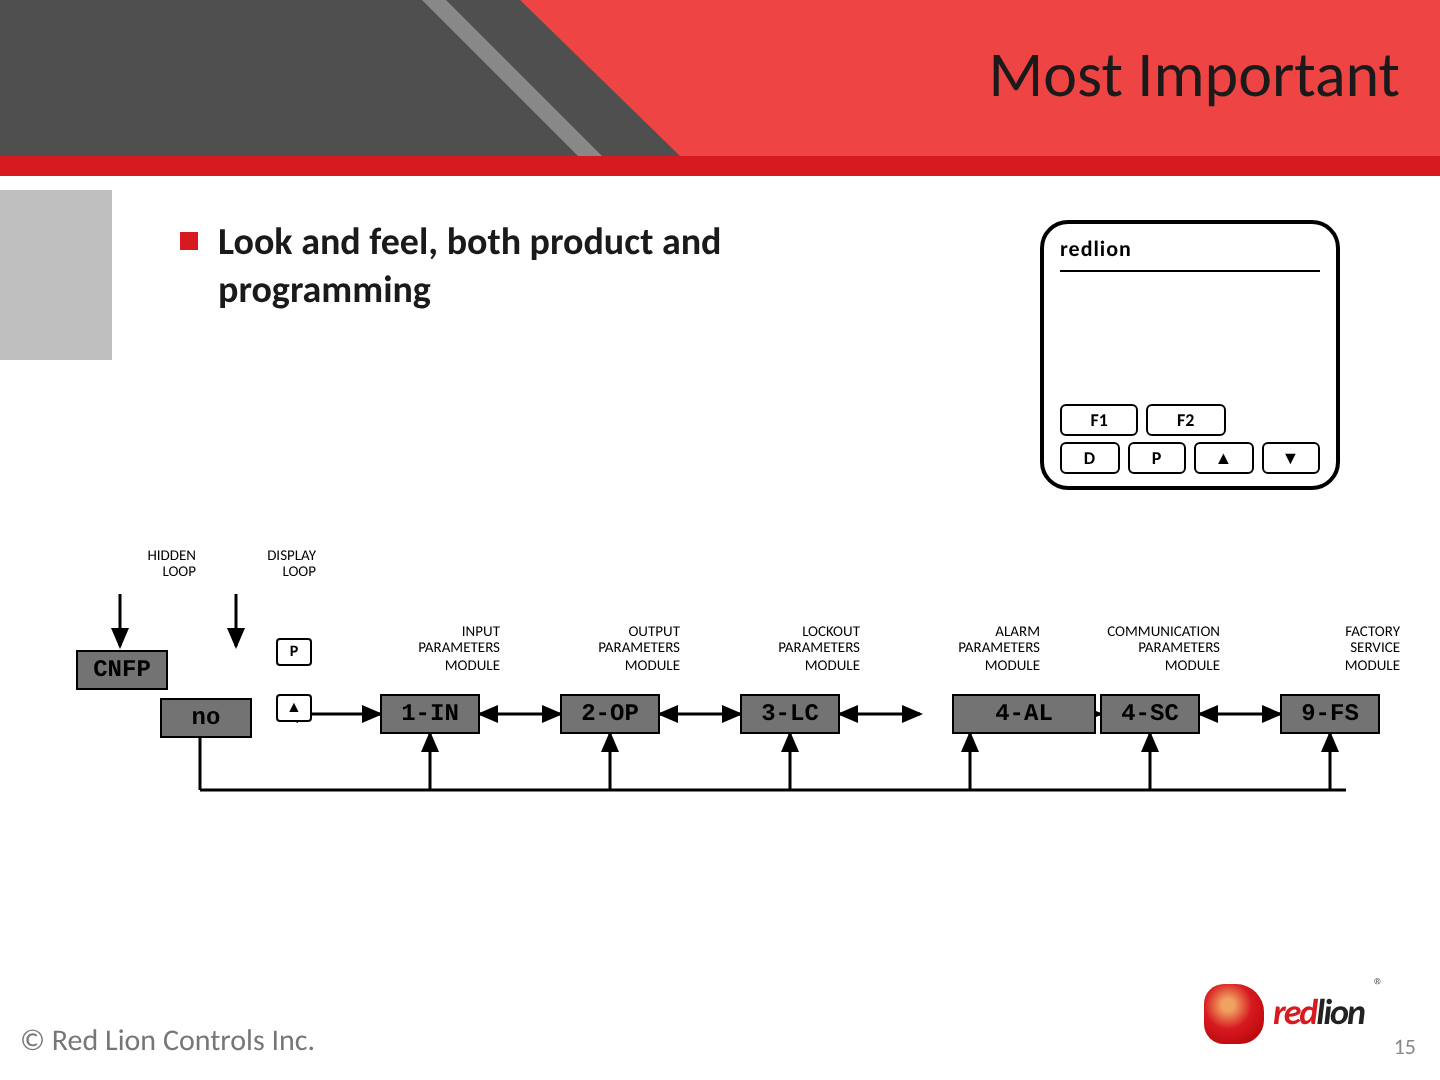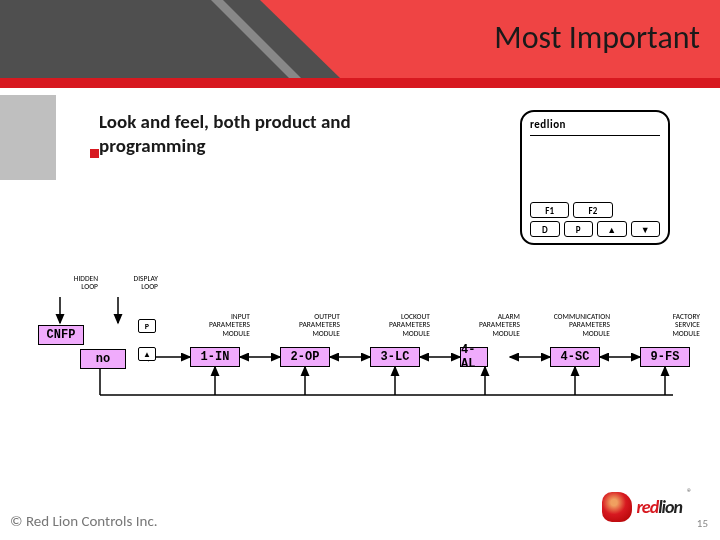--- a/index.html
+++ b/index.html
@@ -24,21 +24,21 @@
     position: absolute; top: 18px; right: 20px;
     font-size: 32px; font-weight: 400; color: #1a1a1a;
   }
   .hdr-bar { height: 10px; background: #d71920; }
   .side-gray {
     position: absolute; top: 95px; left: 0; width: 56px; height: 85px;
     background: #bfbfbf;
   }
   
   .content { position: absolute; top: 110px; left: 90px; right: 30px; }
-  .bullet-row { display: flex; align-items: flex-end; }
+  .bullet-row { display: flex; align-items: flex-start; gap: 10px; }
   .sq { width: 9px; height: 9px; background: #d71920; margin-top: 6px; flex: none; }
   .bullet-text { font-size: 19px; font-weight: 700; color: #1a1a1a; line-height: 1.25; max-width: 290px; }
   
   .device {
     position: absolute; top: 110px; right: 50px;
     width: 150px; height: 135px;
     border: 2px solid #000; border-radius: 14px;
     background: #fff; padding: 6px 8px;
   }
   .dev-brand { font-size: 11px; font-weight: 700; letter-spacing: .5px; }
@@ -49,21 +49,21 @@
   .db { flex: 1; height: 16px; border: 1.5px solid #000; border-radius: 3px; font-size: 9px; font-weight: 700; display: flex; align-items: center; justify-content: center; }
   .db.wide { flex: 1.2; }
   
   .flow {
     position: absolute; top: 275px; left: 40px; right: 30px; height: 145px;
     font-size: 8px; font-weight: 500; color: #000;
   }
   .flow svg { position: absolute; top: 0; left: 0; }
   .flabel { position: absolute; text-align: right; line-height: 1.1; width: 70px; font-size: 7.5px; }
   .fbox {
-    position: absolute; border: 1.5px solid #000; background: #f0abfc;
+    position: absolute; border: 1.5px solid #000; background: #737373;
     font-family: "Courier New", monospace; font-weight: 700;
     font-size: 12px; display: flex; align-items: center; justify-content: center;
     height: 20px;
   }
   .fkey {
     position: absolute; width: 18px; height: 14px; border: 1.5px solid #000;
     border-radius: 2px; background: #fff; font-size: 8px; font-weight: 700;
     display: flex; align-items: center; justify-content: center;
   }
   
@@ -167,21 +167,21 @@
   <div class="flabel" style="left:140px;top:38px">INPUT<br>PARAMETERS<br>MODULE</div>
   <div class="fbox" style="left:150px;top:72px;width:50px">1-IN</div>
 
   <div class="flabel" style="left:230px;top:38px">OUTPUT<br>PARAMETERS<br>MODULE</div>
   <div class="fbox" style="left:240px;top:72px;width:50px">2-OP</div>
 
   <div class="flabel" style="left:320px;top:38px">LOCKOUT<br>PARAMETERS<br>MODULE</div>
   <div class="fbox" style="left:330px;top:72px;width:50px">3-LC</div>
 
   <div class="flabel" style="left:410px;top:38px">ALARM<br>PARAMETERS<br>MODULE</div>
-  <div class="fbox" style="left:420px;top:72px;width:28px">4-AL</div>
+  <div class="fbox" style="left:436px;top:72px;width:72px">4-AL</div>
 
   <div class="flabel" style="left:500px;top:38px">COMMUNICATION<br>PARAMETERS<br>MODULE</div>
   <div class="fbox" style="left:510px;top:72px;width:50px">4-SC</div>
 
   <div class="flabel" style="left:590px;top:38px">FACTORY<br>SERVICE<br>MODULE</div>
   <div class="fbox" style="left:600px;top:72px;width:50px">9-FS</div>
 </div>
 
 <div class="footer">
   <div class="copy">© Red Lion Controls Inc.</div>

